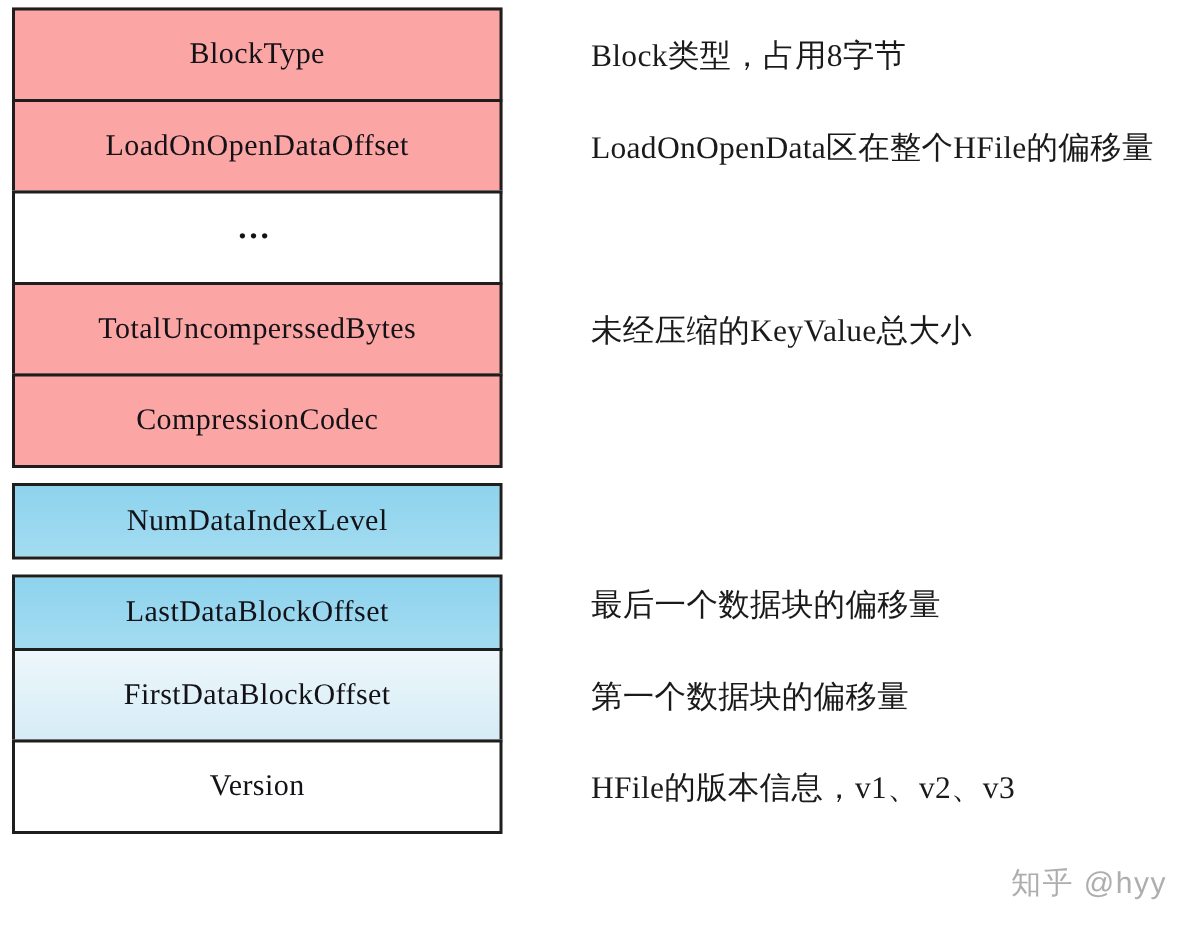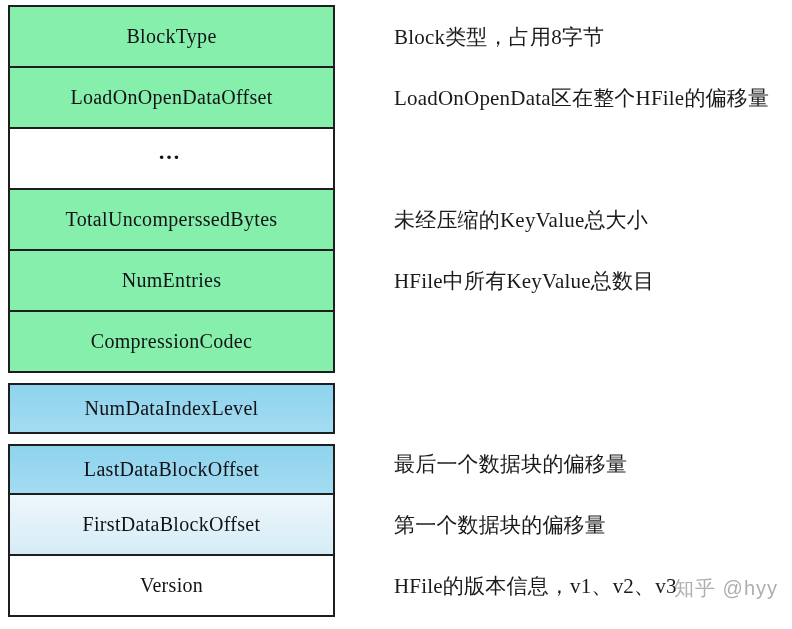--- a/index.html
+++ b/index.html
@@ -25,21 +25,21 @@
   .row + .row { margin-top: -2px; }
   .field-box {
     width: 327px;
     flex: 0 0 327px;
     border: 2px solid #1e1e1e;
     display: flex;
     align-items: center;
     justify-content: center;
     background: #ffffff;
   }
-  .field-box.gray { background: #86efac; }
+  .field-box.gray { background: #fca5a5; }
   .field-box.blue { background: linear-gradient(180deg, #8ed3ed 0%, #a3dcf1 100%); margin-top: 12px; }
   .field-box.lightblue { background: linear-gradient(180deg, #eef7fb 0%, #d5ecf6 100%); }
   .field-box.white { background: #ffffff; }
   .field-label {
     font-size: 20px;
     color: #121217;
     letter-spacing: 0.3px;
     white-space: nowrap;
   }
   .field-label.ellipsis {
@@ -91,26 +91,20 @@
         </div>
       </div>
       <div class="row">
         <div class="field-box gray">
           <span class="field-label">TotalUncomperssedBytes</span>
         </div>
         <div class="field-desc">未经压缩的KeyValue总大小</div>
       </div>
       <div class="row">
         <div class="field-box gray">
-          <span class="field-label">NumEntries</span>
-        </div>
-        <div class="field-desc">HFile中所有KeyValue总数目</div>
-      </div>
-      <div class="row">
-        <div class="field-box gray">
           <span class="field-label">CompressionCodec</span>
         </div>
       </div>
       <div class="row">
         <div class="field-box blue">
           <span class="field-label">NumDataIndexLevel</span>
         </div>
       </div>
       <div class="row">
         <div class="field-box blue">

